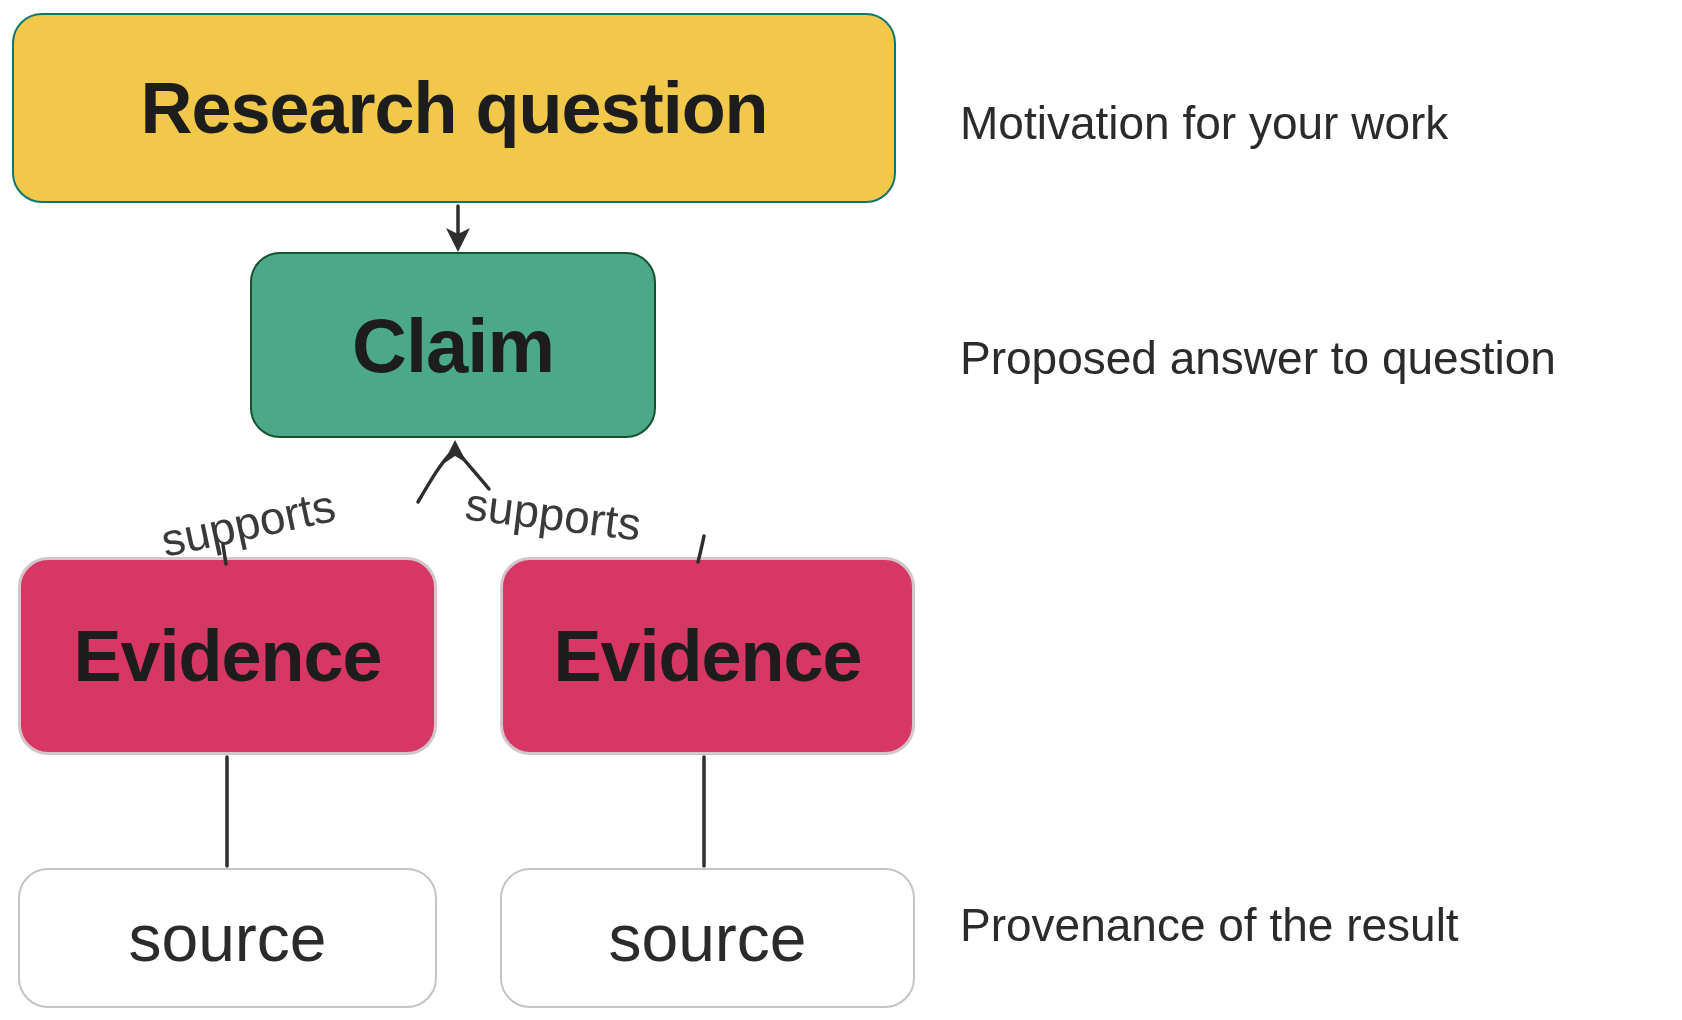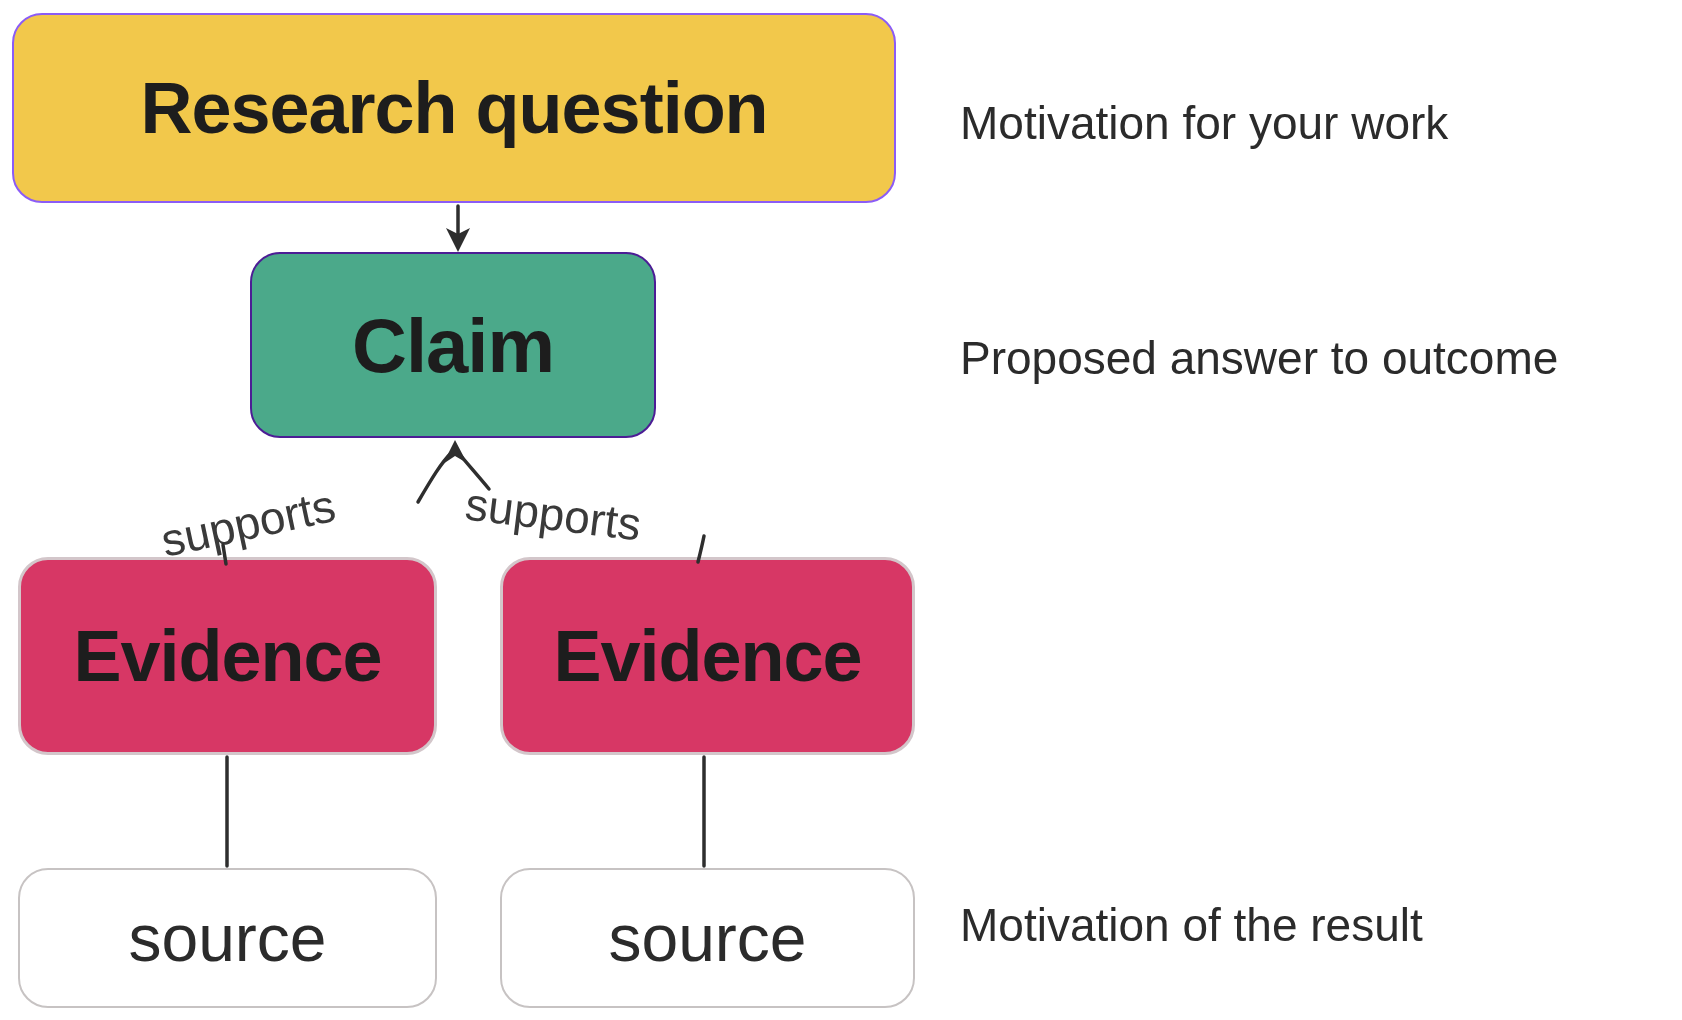--- a/index.html
+++ b/index.html
@@ -15,22 +15,22 @@
     display:flex;align-items:center;justify-content:center;
     border-radius:30px;
     box-sizing:border-box;
     text-align:center;
   }
   .node.big-label{
     font-weight:700;
     color:#1d1d1d;
     letter-spacing:-1px;
   }
-  #rq-box{left:12px;top:13px;width:884px;height:190px;font-size:72px;border:2px solid #8b5cf6;}
-  #claim-box{left:250px;top:252px;width:406px;height:186px;font-size:76px;border:2px solid #4c1d95;}
+  #rq-box{left:12px;top:13px;width:884px;height:190px;font-size:72px;border:2px solid #0f766e;}
+  #claim-box{left:250px;top:252px;width:406px;height:186px;font-size:76px;border:2px solid #14532d;}
   #ev-left{left:18px;top:557px;width:419px;height:198px;font-size:72px;border:3px solid #d3c6ca;}
   #ev-right{left:500px;top:557px;width:415px;height:198px;font-size:72px;border:3px solid #d3c6ca;}
   #src-left{left:18px;top:868px;width:419px;height:140px;font-size:66px;border:2px solid #c7c3c3;color:#2b2b2b;background:#ffffff;}
   #src-right{left:500px;top:868px;width:415px;height:140px;font-size:66px;border:2px solid #c7c3c3;color:#2b2b2b;background:#ffffff;}
   .edge-label{
     position:absolute;
     font-size:46px;
     color:#3a3a3a;
     white-space:nowrap;
   }
@@ -79,22 +79,22 @@
 
   <div class="node" id="src-right">
     <span>source</span>
   </div>
 
   <div class="edge-label" id="supports-left">supports</div>
 
   <div class="edge-label" id="supports-right">supports</div>
 
   <div class="annotation" id="ann-0">Motivation for your work</div>
-  <div class="annotation" id="ann-1">Proposed answer to outcome</div>
-  <div class="annotation" id="ann-3">Motivation of the result</div>
+  <div class="annotation" id="ann-1">Proposed answer to question</div>
+  <div class="annotation" id="ann-3">Provenance of the result</div>
 
   <svg class="overlay" width="1682" height="1020" viewBox="0 0 1682 1020">
 
     <g>
       <line class="stroke" x1="458" y1="206" x2="458" y2="236"></line>
       <polygon class="ahead" points="458,252 446,228 458,234 470,228"></polygon>
     </g>
 
     <g>
       <path class="stroke" d="M 418 502 C 432 478 441 463 452 452"></path>

